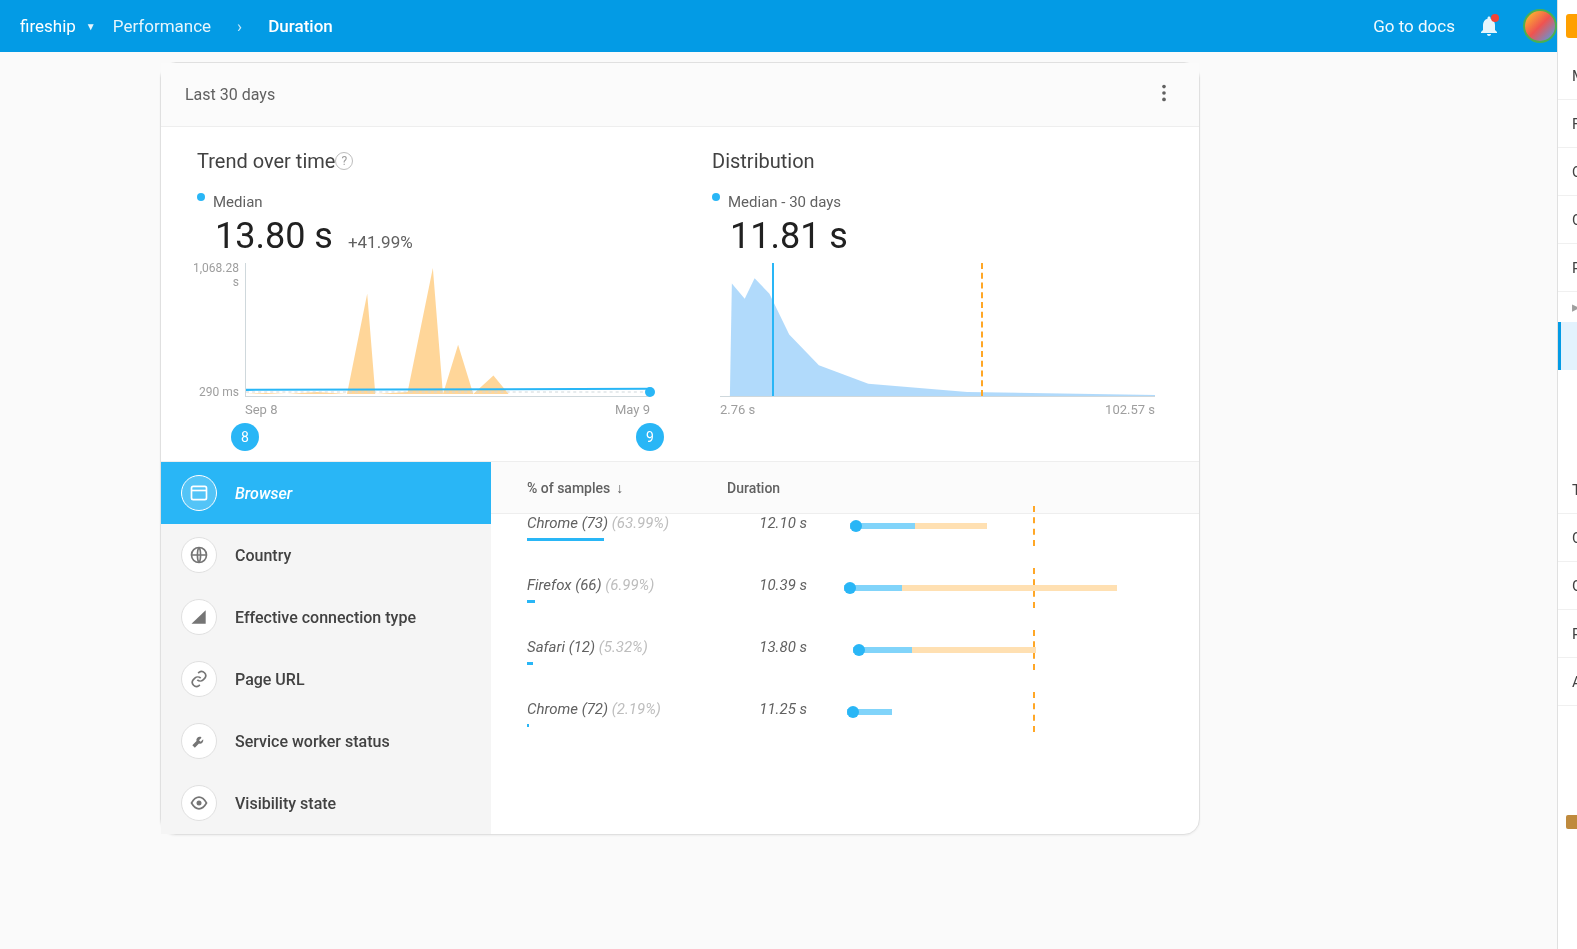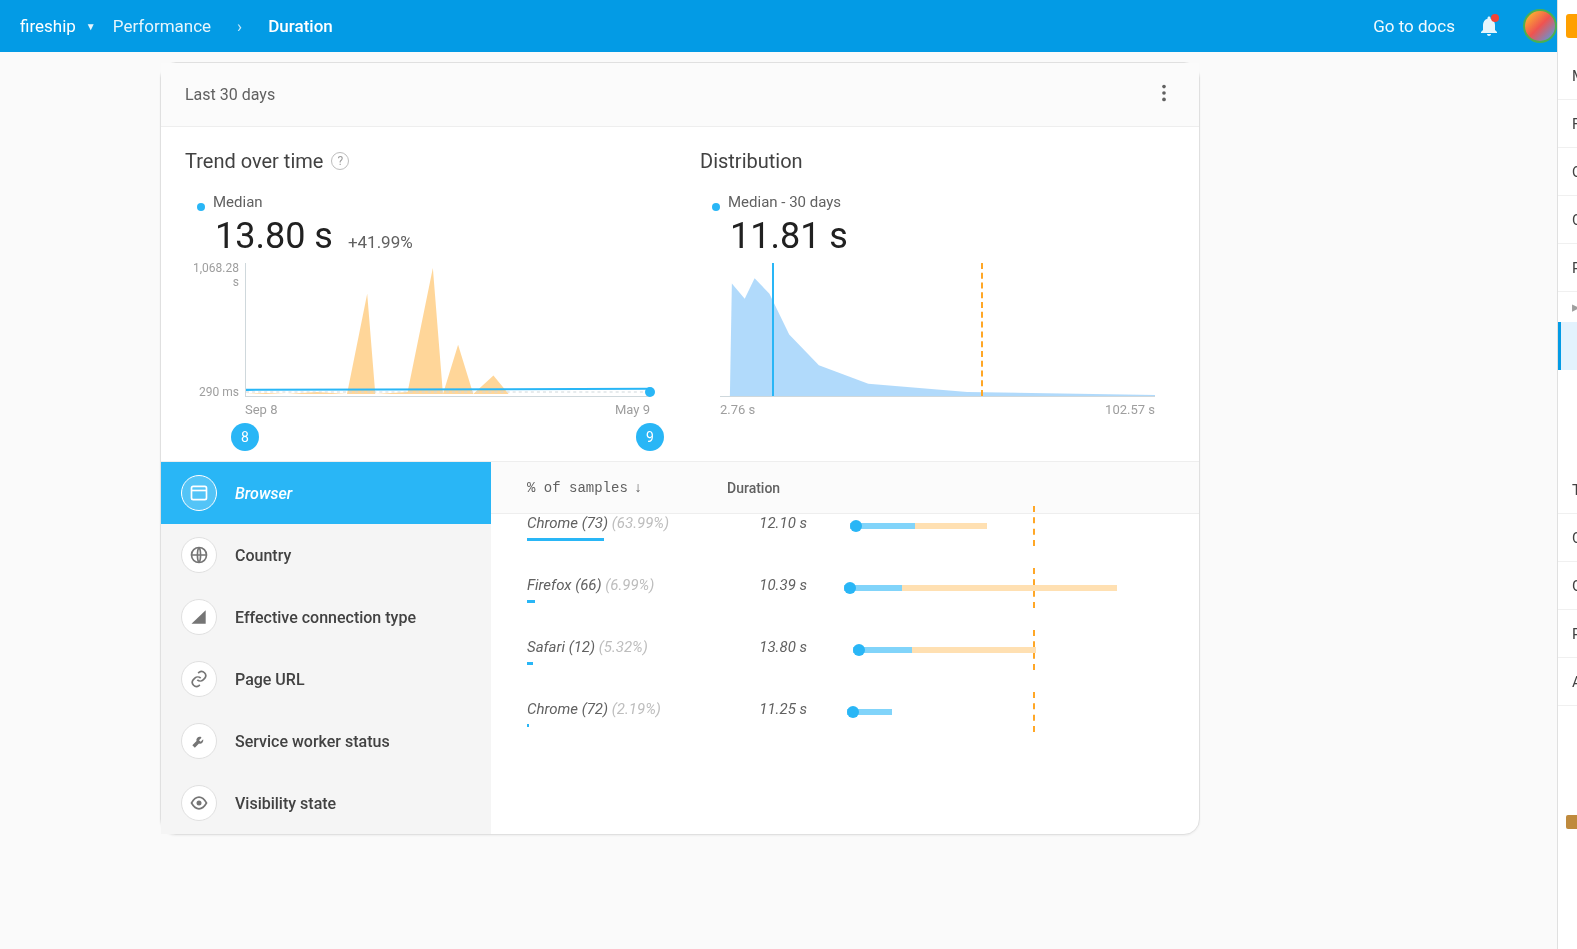--- a/index.html
+++ b/index.html
@@ -25,23 +25,23 @@
   .card { width: 1040px; background: #fff; border: 1px solid #e0e0e0; border-radius: 16px; box-shadow: 0 1px 2px rgba(0,0,0,.05); }
   
   .card-head { height: 64px; display: flex; align-items: center; justify-content: space-between; padding: 0 24px; border-bottom: 1px solid #eee; background: #fbfbfb; }
   .card-head-label { color: #616161; font-size: 16px; }
   .more-icon { color: #616161; cursor: pointer; }
   .more-icon svg { width: 22px; height: 22px; fill: #616161; }
   
   
   .charts { display: flex; padding: 22px 24px 8px 24px; gap: 40px; }
   .chart-col { flex: 1; }
-  .chart-title { font-size: 20px; color: #424242; display: flex; align-items: center; gap: 8px; margin-bottom: 20px; }
+  .chart-title { font-size: 20px; color: #424242; display: flex; align-items: center; margin-bottom: 20px; margin-left: 12px; }
   .help-icon { width: 18px; height: 18px; border: 1.5px solid #bdbdbd; border-radius: 50%; display: inline-flex; align-items: center; justify-content: center; font-size: 12px; color: #9e9e9e; cursor: pointer; }
-  .metric-label { display: flex; align-items: flex-end; gap: 8px; font-size: 15px; color: #616161; margin-left: 12px; }
+  .metric-label { display: flex; align-items: flex-start; gap: 8px; font-size: 15px; color: #616161; margin-left: 12px; }
   .dot-blue { width: 8px; height: 8px; border-radius: 50%; background: #29b6f6; flex-shrink: 0; }
   .metric-value { font-size: 36px; font-weight: 400; color: #212121; margin-left: 30px; margin-top: 4px; }
   .metric-delta { font-size: 17px; color: #616161; margin-left: 6px; }
   
   .line-chart { position: relative; height: 160px; margin-top: 6px; }
   .y-lab { position: absolute; right: calc(100% - 54px); font-size: 12px; color: #9e9e9e; text-align: right; }
   .plot { position: absolute; left: 60px; right: 10px; top: 0; bottom: 26px; border-left: 1px solid #cfd8dc; border-bottom: 1px solid #cfd8dc; }
   .x-lab { position: absolute; bottom: 6px; font-size: 13px; color: #9e9e9e; }
   .end-dot { position: absolute; width: 10px; height: 10px; border-radius: 50%; background: #29b6f6; }
   .handle { width: 28px; height: 28px; background: #29b6f6; color: #fff; border-radius: 50%; display: flex; align-items: center; justify-content: center; font-size: 14px; position: absolute; cursor: grab; }
@@ -57,21 +57,21 @@
   .dim-item { height: 62px; display: flex; align-items: center; gap: 18px; padding: 0 20px; font-size: 16px; color: #424242; font-weight: 500; cursor: pointer; }
   .dim-item.active { background: #29b6f6; color: #fff; font-style: italic; }
   .dim-icon { width: 36px; height: 36px; border-radius: 50%; background: #fff; display: flex; align-items: center; justify-content: center; flex-shrink: 0; }
   .dim-item.active .dim-icon { background: rgba(255,255,255,.2); border: 1.5px solid #fff; }
   .dim-item:not(.active) .dim-icon { border: 1px solid #e0e0e0; }
   .dim-icon svg { width: 20px; height: 20px; fill: #757575; }
   .dim-item.active .dim-icon svg { fill: #fff; }
   
   .break-table { flex: 1; }
   .tbl-head { display: flex; align-items: center; height: 52px; padding: 0 36px; border-bottom: 1px solid #eee; font-size: 14px; color: #616161; font-weight: 500; background: #fbfbfb; }
-  .col-samples { width: 200px; display: flex; align-items: flex-start; gap: 6px; font-family: Liberation Mono, monospace; }
+  .col-samples { width: 200px; display: flex; align-items: flex-start; gap: 6px; }
   .col-duration { width: 200px; }
   .sort-arrow { font-size: 14px; }
   
   .tbl-row { display: flex; align-items: flex-start; height: 62px; padding: 0 36px; font-style: italic; }
   .cell-samples { width: 200px; font-size: 15px; }
   .sample-name { color: #616161; }
   .sample-pct { color: #bdbdbd; }
   .sample-under { width: 120px; height: 3px; background: transparent; margin-top: 6px; position: relative; }
   .sample-under-fill { height: 3px; background: #29b6f6; position: absolute; left: 0; }
   .cell-duration { width: 80px; font-size: 15px; color: #616161; text-align: right; }

